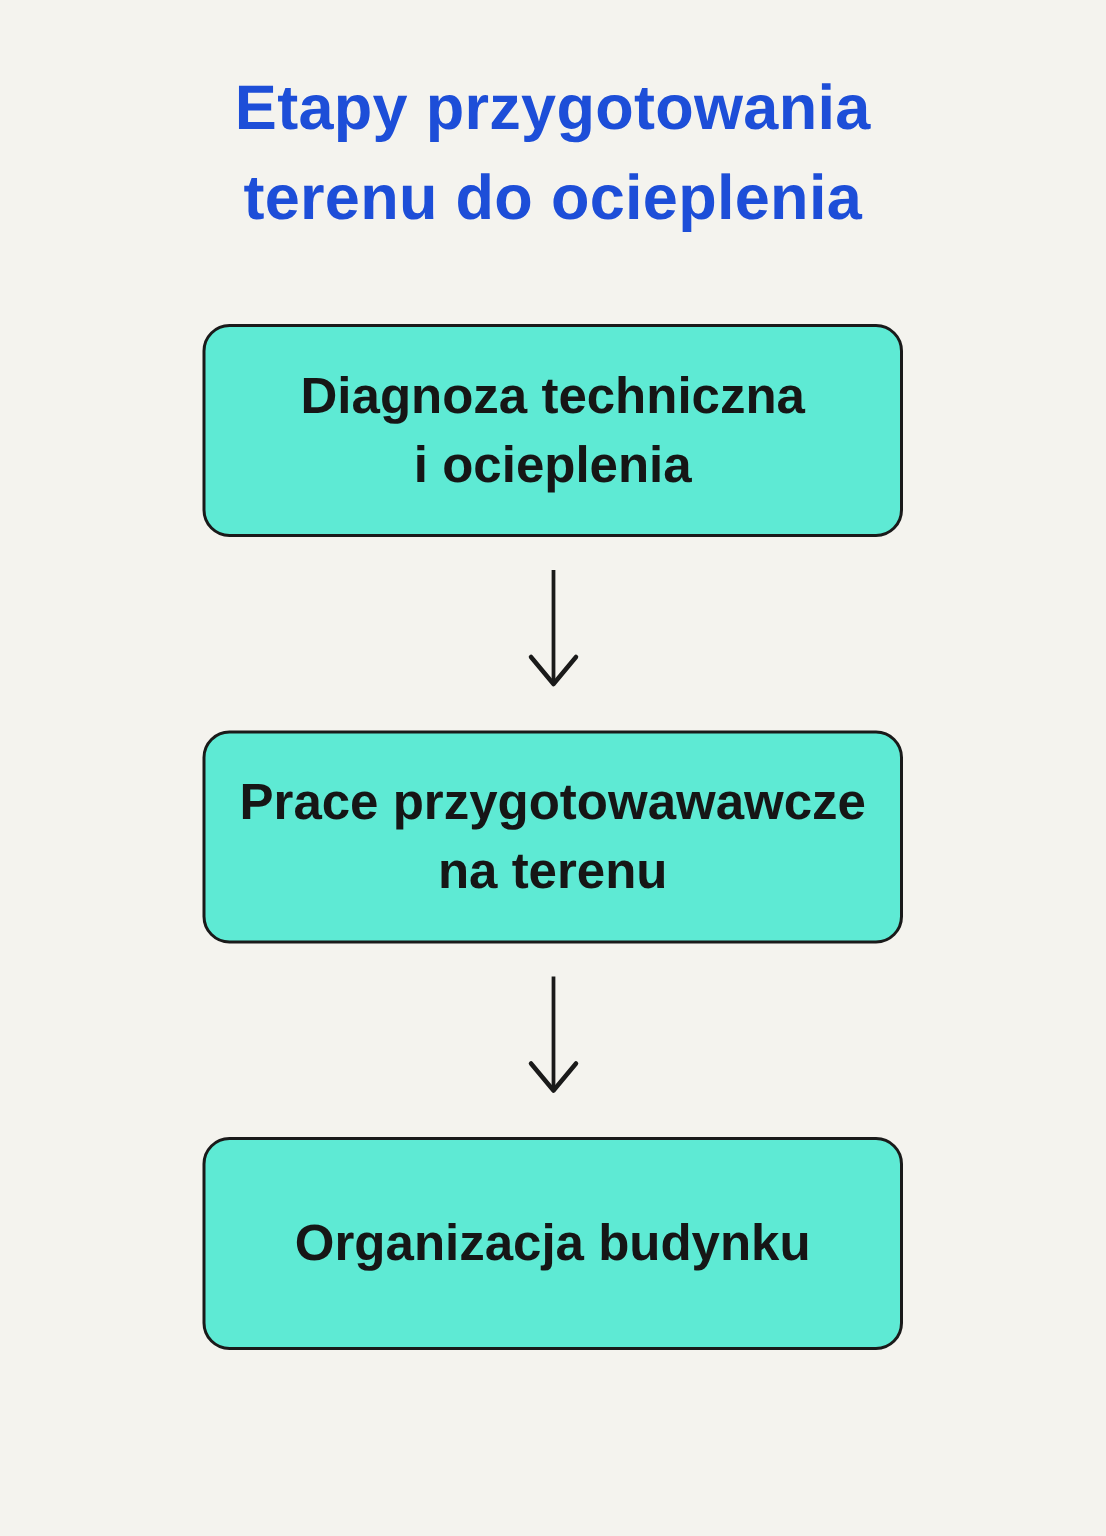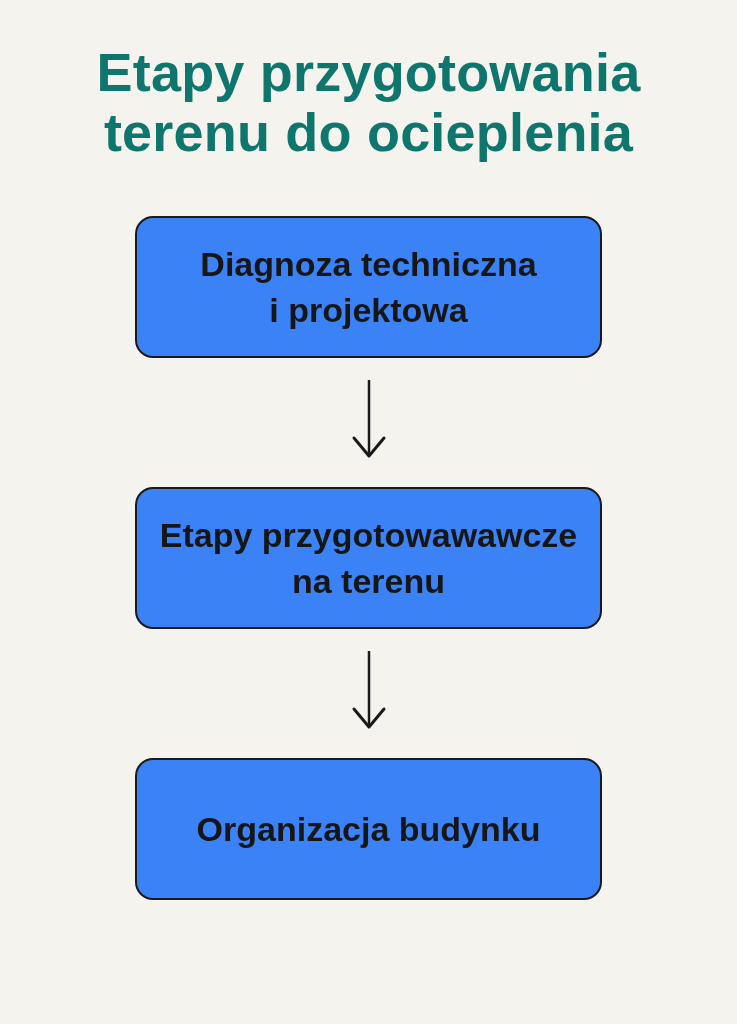--- a/index.html
+++ b/index.html
@@ -17,39 +17,39 @@
     width: 737px;
     height: 1024px;
     display: flex;
     flex-direction: column;
     align-items: center;
   }
   .title {
     margin: 0;
     padding-top: 42px;
     text-align: center;
-    font-size: 54px;
+    font-size: 42px;
     font-weight: 700;
     line-height: 60px;
-    color: #0f766e;
+    color: #1d4ed8;
     letter-spacing: 0.2px;
   }
   .title-line {
     display: block;
   }
   .flow {
     display: flex;
     flex-direction: column;
     align-items: center;
   }
   .step-box {
     box-sizing: border-box;
     width: 467px;
     height: 142px;
-    background: #3b82f6;
+    background: #5eead4;
     border: 2px solid #1a1a1a;
     border-radius: 18px;
     display: flex;
     flex-direction: column;
     justify-content: center;
     align-items: center;
     text-align: center;
     font-size: 34px;
     font-weight: 700;
     line-height: 46px;
@@ -74,30 +74,30 @@
 
   <h1 class="title">
     <span class="title-line">Etapy przygotowania</span>
     <span class="title-line">terenu do ocieplenia</span>
   </h1>
 
   <div class="flow">
 
     <div class="step-box first">
       <span class="step-line">Diagnoza techniczna</span>
-      <span class="step-line">i projektowa</span>
+      <span class="step-line">i ocieplenia</span>
     </div>
 
     <svg class="arrow" width="38" height="80" viewBox="0 0 38 80" aria-hidden="true">
       <line x1="19" y1="1" x2="19" y2="75" stroke="#1a1a1a" stroke-width="2.5"></line>
       <path d="M4 59 L19 77 L34 59" fill="none" stroke="#1a1a1a" stroke-width="3" stroke-linecap="round" stroke-linejoin="round"></path>
     </svg>
 
     <div class="step-box">
-      <span class="step-line">Etapy przygotowawawcze</span>
+      <span class="step-line">Prace przygotowawawcze</span>
       <span class="step-line">na terenu</span>
     </div>
 
     <svg class="arrow" width="38" height="80" viewBox="0 0 38 80" aria-hidden="true">
       <line x1="19" y1="1" x2="19" y2="75" stroke="#1a1a1a" stroke-width="2.5"></line>
       <path d="M4 59 L19 77 L34 59" fill="none" stroke="#1a1a1a" stroke-width="3" stroke-linecap="round" stroke-linejoin="round"></path>
     </svg>
 
     <div class="step-box">
       <span class="step-line">Organizacja budynku</span>

